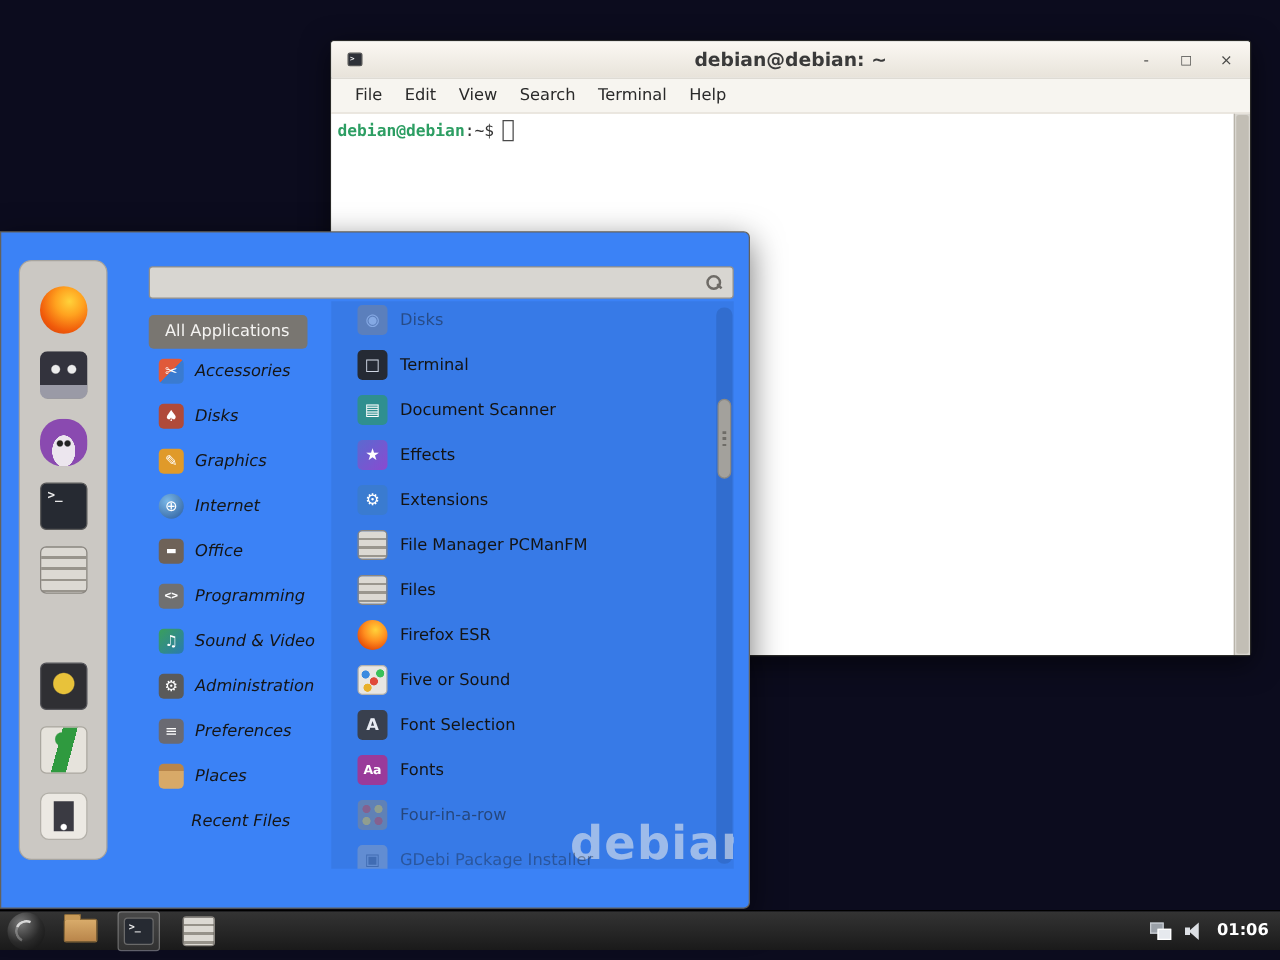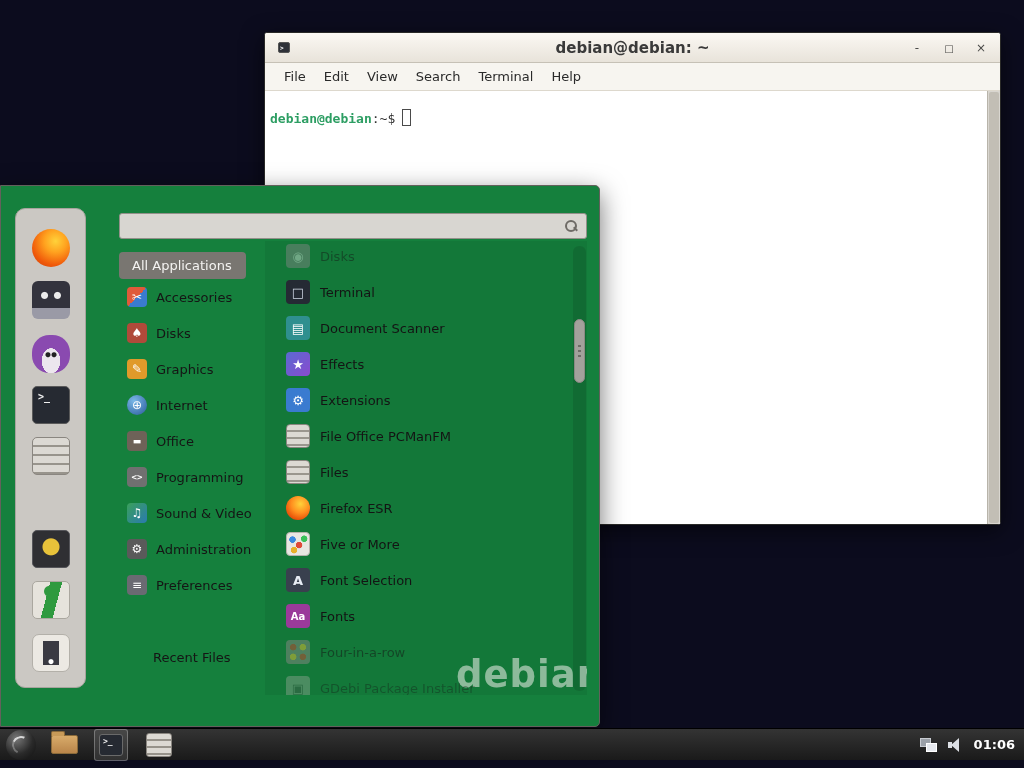--- a/index.html
+++ b/index.html
@@ -16,29 +16,29 @@
     border-radius:2px; border:1px solid #555; }
   .win-icon::before { content:">"; color:#fff; font:bold 6px "DejaVu Sans Mono",monospace; position:absolute; left:1px; top:1px; }
   .win-title { flex:1; text-align:center; font-weight:bold; font-size:15px; color:#3a3a3a; }
   .win-controls { position:absolute; right:8px; top:0; height:30px; display:flex; align-items:center; gap:10px; }
   .win-btn { width:22px; height:20px; display:flex; align-items:center; justify-content:center;
     color:#4a4a48; font-size:12px; cursor:default; }
   .win-btn.max { font-size:10px; }
   .menubar { height:28px; background:#f7f5f0; border-bottom:1px solid #ddd8cd; display:flex;
     align-items:center; padding-left:10px; }
   .menubar-item { padding:0 9px; font-size:13px; color:#2a2a2a; line-height:27px; }
-  .term-content { flex:1; background:#fff; position:relative; font:13px "DejaVu Sans Mono",monospace; padding:18px 5px; }
+  .term-content { flex:1; background:#fff; position:relative; font:13px "DejaVu Sans Mono",monospace; padding:5px 5px; }
   .prompt-user { color:#2d9e63; font-weight:bold; }
   .prompt-path { color:#333; }
   .term-cursor { display:inline-block; width:9px; height:17px; border:1.5px solid #4a4a4a; vertical-align:text-bottom; margin-left:7px; }
   .term-scrollbar { position:absolute; right:0; top:0; bottom:0; width:13px; background:#d9d6d0; border-left:1px solid #b8b4aa; }
   .term-thumb { position:absolute; left:1px; right:1px; top:1px; bottom:1px; background:#c2beb5; border-radius:2px; }
 
   
-  .appmenu { position:absolute; left:0; top:185px; width:600px; height:542px; background:#15803d;
+  .appmenu { position:absolute; left:0; top:185px; width:600px; height:542px; background:#3b82f6;
     border:1px solid #63615c; border-radius:0 5px 5px 0; box-shadow:0 8px 26px rgba(0,0,0,.55); }
   .fav-strip { position:absolute; left:14px; top:22px; width:71px; height:480px; background:#cbc8c3;
     border:1px solid #a7a49e; border-radius:10px; }
   .fav { position:absolute; left:15px; width:40px; height:40px; display:flex; align-items:center; justify-content:center; }
   .fav-ic { width:38px; height:38px; display:block; position:relative; }
   .fi-firefox { border-radius:50%; background:radial-gradient(circle at 62% 32%, #ffd23a 0%, #ffa21f 32%, #f05a0a 68%, #c93a0a 100%); }
   .fi-photos { border-radius:6px; background:
       radial-gradient(circle at 33% 38%, #ececec 3px, transparent 4px),
       radial-gradient(circle at 67% 38%, #ececec 3px, transparent 4px),
       linear-gradient(0deg, #9a9aa6 0 28%, transparent 28%), #33333d; }
@@ -69,21 +69,21 @@
   .search-icon { width:14px; height:14px; margin-right:8px; position:relative; }
   .search-icon::before { content:""; position:absolute; left:1px; top:1px; width:8px; height:8px;
     border:2px solid #6e6b66; border-radius:50%; }
   .search-icon::after { content:""; position:absolute; left:9px; top:9px; width:5px; height:2px;
     background:#6e6b66; transform:rotate(45deg); }
 
   .cat-pill { position:absolute; left:118px; top:66px; width:127px; height:27px; background:#797671;
     border-radius:4px; display:flex; align-items:center; padding-left:13px; }
   .cat-pill .cat-label { color:#f4f3f1; }
   .cat-row { position:absolute; left:118px; width:146px; height:36px; display:flex; align-items:center;
-    gap:9px; padding-left:8px; }
+    gap:9px; padding-left:8px;font-style:italic; }
   .cat-label { font-size:13px; color:#151515; white-space:nowrap; }
   .cat-ic { width:20px; height:20px; border-radius:4px; display:flex; align-items:center;
     justify-content:center; color:#fff; font-size:12px; flex:0 0 auto; }
   .ci-accessories { background:linear-gradient(135deg,#e05a3a 0 50%, #3a7bd0 50%); } .ci-accessories::before{content:"✂";}
   .ci-games { background:#b04a3a; } .ci-games::before{content:"♠";}
   .ci-graphics { background:#e09a2a; } .ci-graphics::before{content:"✎";}
   .ci-internet { border-radius:50%; background:radial-gradient(circle at 35% 30%, #7ab8e8, #2a5a9a); } .ci-internet::before{content:"⊕";}
   .ci-office { background:#6e6258; } .ci-office::before{content:"▬";font-size:9px;}
   .ci-programming { background:#707070; } .ci-programming::before{content:"<>";font:bold 9px "DejaVu Sans Mono",monospace;}
   .ci-sound { background:linear-gradient(135deg,#3aa05a,#2a7ab0); } .ci-sound::before{content:"♫";}
@@ -259,20 +259,24 @@
         <span class="cat-label">Administration</span>
       </div>
     <div class="cat-row" style="top:309px">
         <span class="cat-ic ci-sound"></span>
         <span class="cat-label">Sound &amp; Video</span>
       </div>
     <div class="cat-row" style="top:381px">
         <span class="cat-ic ci-prefs"></span>
         <span class="cat-label">Preferences</span>
       </div>
+    <div class="cat-row" style="top:417px">
+        <span class="cat-ic ci-places"></span>
+        <span class="cat-label">Places</span>
+      </div>
     <div class="cat-row" style="top:453px; padding-left:34px">
         <span class="cat-label">Recent Files</span>
       </div>
 
     <div class="apps-panel">
       <span class="watermark">debian</span>
       <div class="app-row faded45" style="top:-3px">
           <span class="app-ic ai-disks"></span>
           <span class="app-label">Disks</span>
         </div>
@@ -287,33 +291,33 @@
       <div class="app-row" style="top:105px">
           <span class="app-ic ai-effects"></span>
           <span class="app-label">Effects</span>
         </div>
       <div class="app-row" style="top:141px">
           <span class="app-ic ai-extensions"></span>
           <span class="app-label">Extensions</span>
         </div>
       <div class="app-row" style="top:177px">
           <span class="app-ic ai-pcmanfm"></span>
-          <span class="app-label">File Office PCManFM</span>
+          <span class="app-label">File Manager PCManFM</span>
         </div>
       <div class="app-row" style="top:213px">
           <span class="app-ic ai-files"></span>
           <span class="app-label">Files</span>
         </div>
       <div class="app-row" style="top:249px">
           <span class="app-ic ai-firefox"></span>
           <span class="app-label">Firefox ESR</span>
         </div>
       <div class="app-row" style="top:285px">
           <span class="app-ic ai-five"></span>
-          <span class="app-label">Five or More</span>
+          <span class="app-label">Five or Sound</span>
         </div>
       <div class="app-row" style="top:321px">
           <span class="app-ic ai-fontsel"></span>
           <span class="app-label">Font Selection</span>
         </div>
       <div class="app-row" style="top:357px">
           <span class="app-ic ai-fonts"></span>
           <span class="app-label">Fonts</span>
         </div>
       <div class="app-row faded50" style="top:393px">

